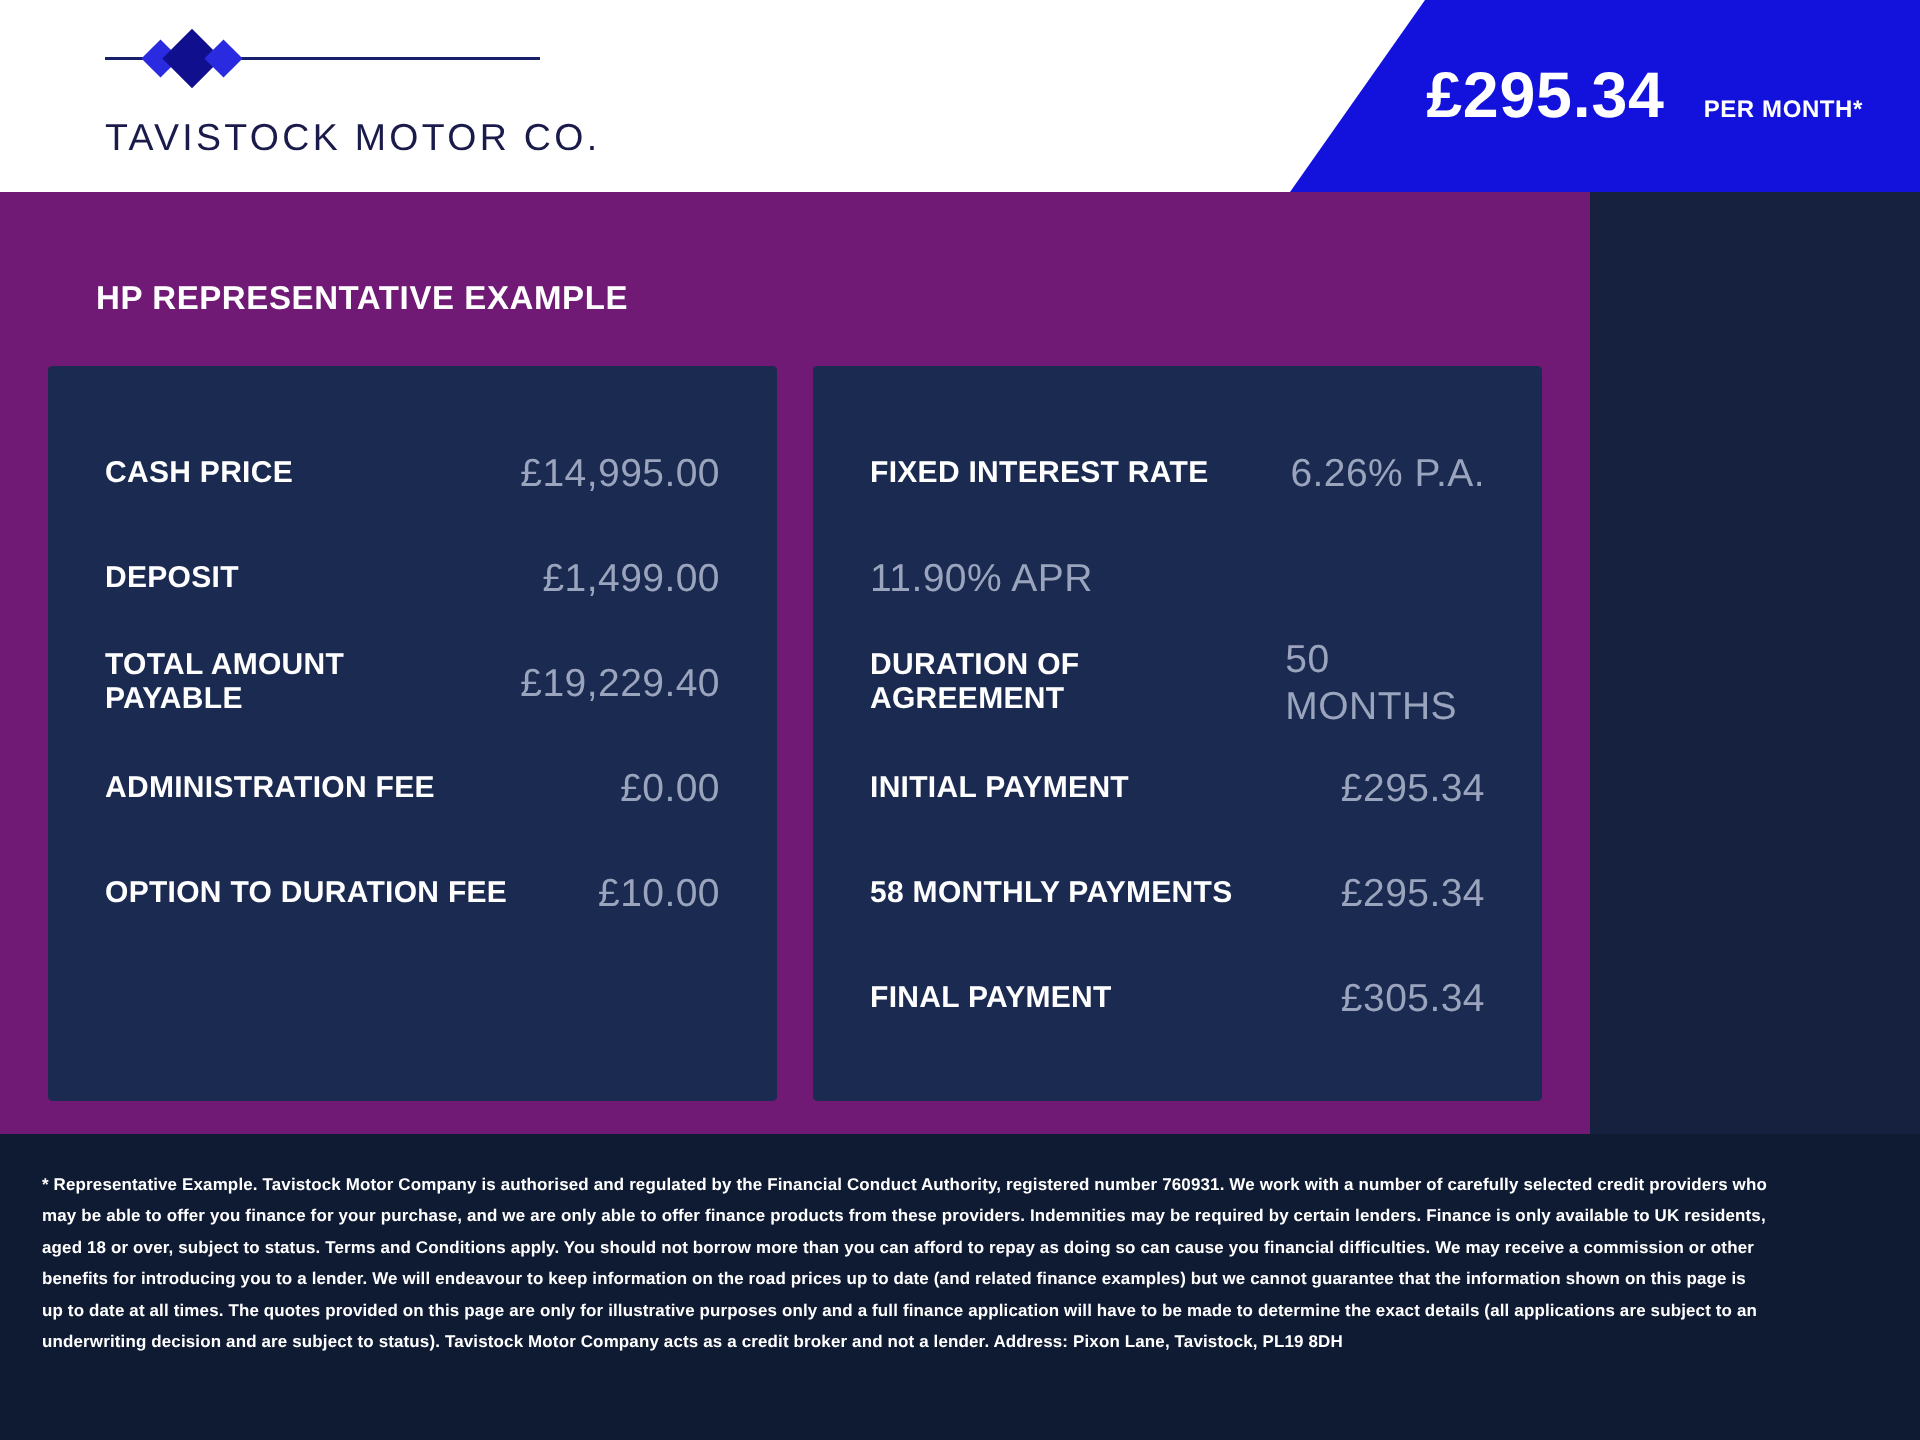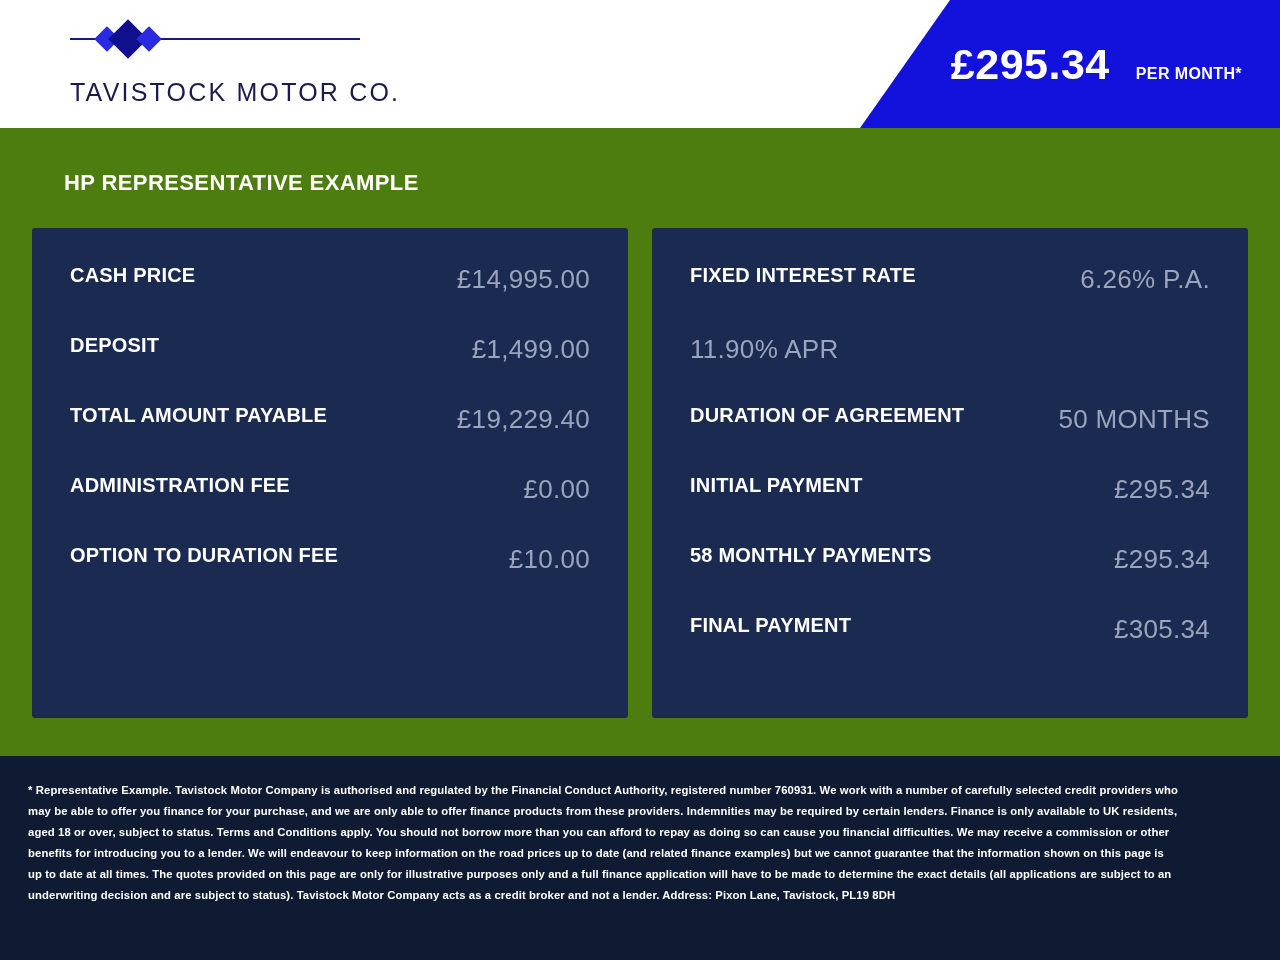--- a/index.html
+++ b/index.html
@@ -88,24 +88,24 @@
   .price-per {
     font-size: 16px;
     font-weight: 700;
     margin-left: 26px;
     letter-spacing: 0.4px;
   }
 
   
   .body-area {
     position: relative;
-    width: 1280px;
+    width: 1060px;
     height: 628px;
-    background: #4d7c0f;
-    padding: 0 32px;
+    background: #701a75;
+    padding: 16px 32px;
   }
   .section-title {
     color: #ffffff;
     font-size: 22px;
     font-weight: 700;
     letter-spacing: 0.4px;
     padding-top: 42px;
     padding-left: 32px;
   }
   .panels {
@@ -115,21 +115,21 @@
   }
   .panel {
     flex: 1;
     background: #1b2a50;
     border-radius: 3px;
     padding: 36px 38px 34px 38px;
   }
   .row {
     display: flex;
     justify-content: space-between;
-    align-items: flex-start;
+    align-items: center;
     height: 70px;
     gap: 36px;
   }
   .row-label {
     color: #ffffff;
     font-size: 20px;
     font-weight: 700;
     letter-spacing: 0.2px;
   }
   .row-value {

